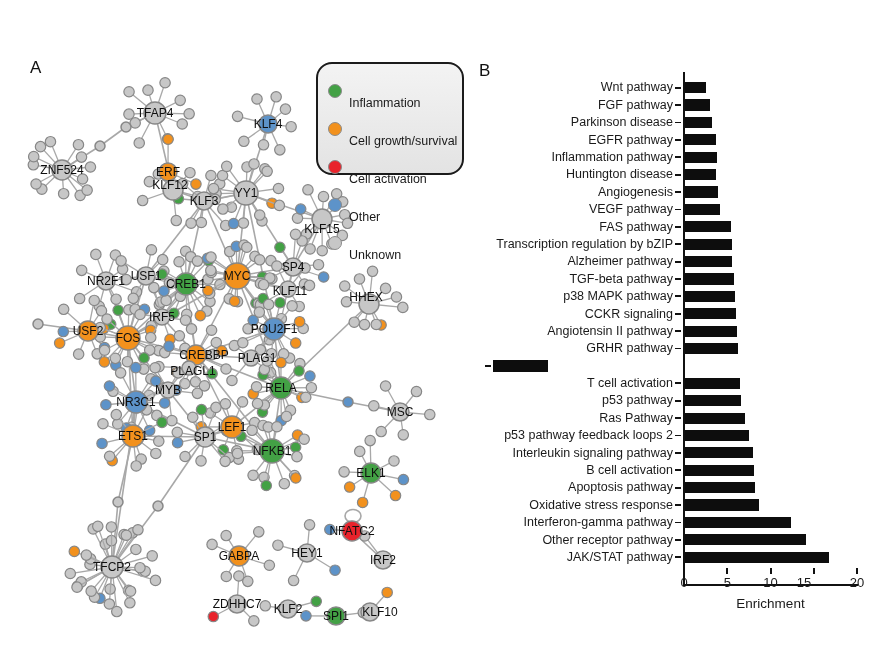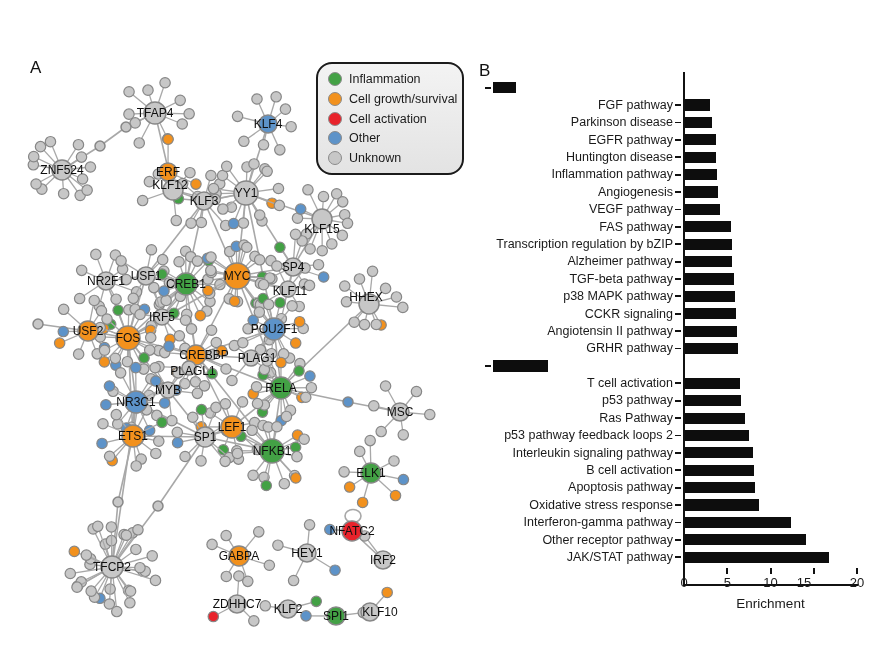--- a/index.html
+++ b/index.html
@@ -13,21 +13,21 @@
   #network-svg{position:absolute;left:0;top:0;z-index:1;}
   
   #legend{position:absolute;left:316px;top:62px;width:148px;height:113px;
     border:2.5px solid #1b1b1b;border-radius:16px;
     background:linear-gradient(180deg,#f3f3f3,#e3e3e3);
     box-sizing:border-box;padding:8px 10px;display:flex;flex-direction:column;
     justify-content:space-between;z-index:3;}
   .leg-item{display:flex;align-items:center;gap:7px;}
   .leg-dot{width:14px;height:14px;border-radius:50%;border:1.5px solid #8b8b8b;
     box-sizing:border-box;flex:none;}
-  .leg-label{font-size:12.5px;white-space:nowrap;}
+  .leg-label{font-size:12.5px;white-space:nowrap;margin-top:24px;}
   
   #panelB{position:absolute;left:485px;top:79px;width:380px;z-index:2;}
   #rows{position:relative;}
   .brow{display:flex;align-items:center;height:17.4px;}
   .blabel{width:190px;text-align:right;font-size:12.5px;line-height:1;
     white-space:nowrap;padding-right:2px;box-sizing:border-box;}
   .ytick{width:6px;height:1.8px;background:#111;flex:none;}
   .bar{height:11.2px;background:#0d0d0d;flex:none;}
   #yaxis-line{position:absolute;left:198px;top:-7px;width:2px;background:#111;}
   #xaxis-line{position:absolute;left:198px;width:175px;height:2px;background:#111;}
@@ -984,20 +984,21 @@
         <span class="leg-dot" style="background: rgb(199, 199, 199);"></span>
         <span class="leg-label">Unknown</span>
       </div>
     </div>
 
   <div id="panelB-letter" class="panel-letter">B</div>
 
   <div id="panelB">
     <div id="rows">
         <div class="brow">
+          <div class="blabel">Wnt pathway</div>
           <div class="ytick"></div>
           <div style="width: 2px; flex: 0 0 auto;"></div>
           <div class="bar" style="background: rgb(13, 13, 13); width: 23.4px;"></div>
         </div>
         <div class="brow">
           <div class="blabel">FGF pathway</div>
           <div class="ytick"></div>
           <div style="width: 2px; flex: 0 0 auto;"></div>
           <div class="bar" style="background: rgb(13, 13, 13); width: 26.8px;"></div>
         </div>
@@ -1007,30 +1008,30 @@
           <div style="width: 2px; flex: 0 0 auto;"></div>
           <div class="bar" style="background: rgb(13, 13, 13); width: 29.4px;"></div>
         </div>
         <div class="brow">
           <div class="blabel">EGFR pathway</div>
           <div class="ytick"></div>
           <div style="width: 2px; flex: 0 0 auto;"></div>
           <div class="bar" style="background: rgb(13, 13, 13); width: 32.9px;"></div>
         </div>
         <div class="brow">
+          <div class="blabel">Inflammation pathway</div>
+          <div class="ytick"></div>
+          <div style="width: 2px; flex: 0 0 auto;"></div>
+          <div class="bar" style="background: rgb(13, 13, 13); width: 33.7px;"></div>
+        </div>
+        <div class="brow">
           <div class="blabel">Huntington disease</div>
           <div class="ytick"></div>
           <div style="width: 2px; flex: 0 0 auto;"></div>
           <div class="bar" style="background: rgb(13, 13, 13); width: 32.9px;"></div>
-        </div>
-        <div class="brow">
-          <div class="blabel">Inflammation pathway</div>
-          <div class="ytick"></div>
-          <div style="width: 2px; flex: 0 0 auto;"></div>
-          <div class="bar" style="background: rgb(13, 13, 13); width: 33.7px;"></div>
         </div>
         <div class="brow">
           <div class="blabel">Angiogenesis</div>
           <div class="ytick"></div>
           <div style="width: 2px; flex: 0 0 auto;"></div>
           <div class="bar" style="background: rgb(13, 13, 13); width: 34.6px;"></div>
         </div>
         <div class="brow">
           <div class="blabel">VEGF pathway</div>
           <div class="ytick"></div>

